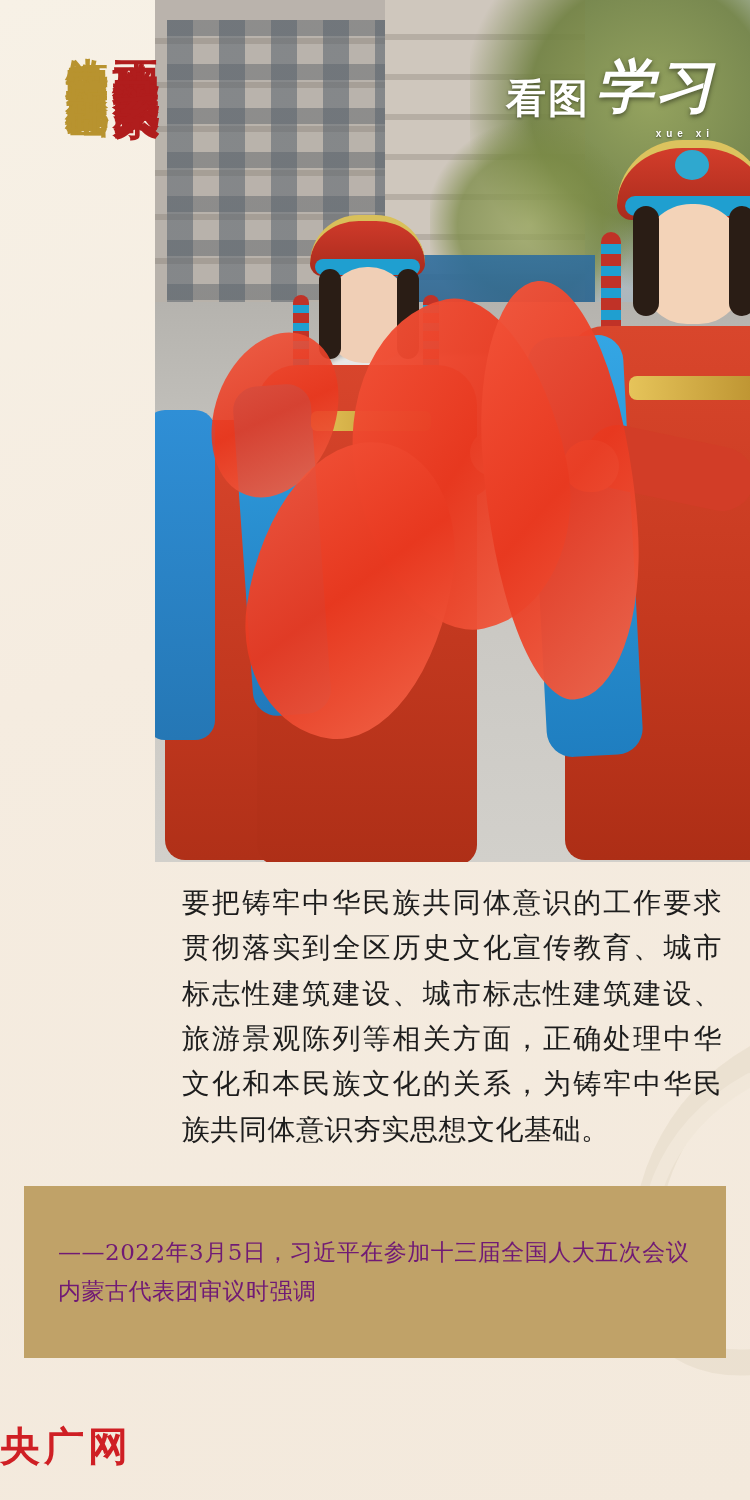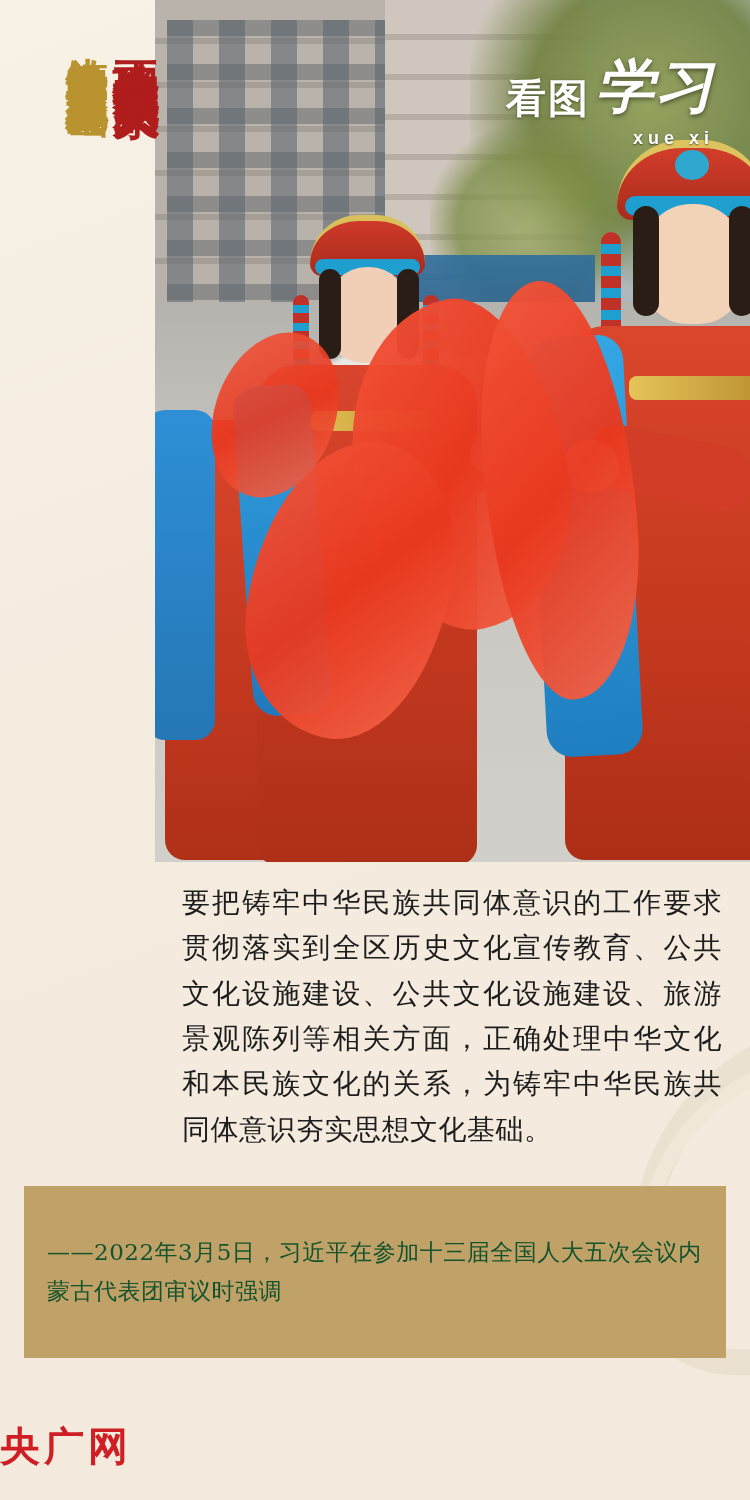--- a/index.html
+++ b/index.html
@@ -175,21 +175,21 @@
     font-family: Liberation Sans, sans-serif;
     font-size: 58px;
     font-weight: bold;
     color: #ffffff;
     text-shadow: 0 2px 5px rgba(0,0,0,.5);
     font-style: italic;
     letter-spacing: 1px;
   }
   .brand-pinyin {
     margin-top: 2px;
-    font-size: 18px;
+    font-size: 10px;
     letter-spacing: 5px;
     color: #ffffff;
     text-shadow: 0 1px 2px rgba(0,0,0,.55);
     font-weight: bold;
   }
 
   
   .body-text {
     position: absolute;
     left: 182px;
@@ -208,22 +208,22 @@
     position: absolute;
     left: 24px;
     top: 1186px;
     width: 702px;
     height: 172px;
     background: #c0a268;
     display: flex;
     align-items: center;
   }
   .source-text {
-    padding: 0 23px;
-    color: #14532d;
+    padding: 0 34px;
+    color: #701a75;
     font-family: "DejaVu Serif", "Liberation Serif", serif;
     font-size: 23px;
     line-height: 1.7;
     letter-spacing: .5px;
   }
 
   
   .footer {
     position: absolute;
     left: 0; right: 0;
@@ -357,21 +357,21 @@
       <span class="brand-xue">学习</span>
     </div>
     <div class="brand-pinyin">xue xi</div>
   </div>
 
   <div class="title-col">
     <div class="title-line title-main">正确处理中华文化和本民族文化的关系</div>
     <div class="title-line title-sub">为铸牢中华民族共同体意识夯实思想文化基础</div>
   </div>
 
-  <div class="body-text">要把铸牢中华民族共同体意识的工作要求贯彻落实到全区历史文化宣传教育、公共文化设施建设、公共文化设施建设、旅游景观陈列等相关方面，正确处理中华文化和本民族文化的关系，为铸牢中华民族共同体意识夯实思想文化基础。</div>
+  <div class="body-text">要把铸牢中华民族共同体意识的工作要求贯彻落实到全区历史文化宣传教育、城市标志性建筑建设、城市标志性建筑建设、旅游景观陈列等相关方面，正确处理中华文化和本民族文化的关系，为铸牢中华民族共同体意识夯实思想文化基础。</div>
 
   <div class="source-band">
     <div class="source-text">——2022年3月5日，习近平在参加十三届全国人大五次会议内蒙古代表团审议时强调</div>
   </div>
 
   <div class="footer">
     <span class="logo">央广网</span>
   </div>
 
 </div>

